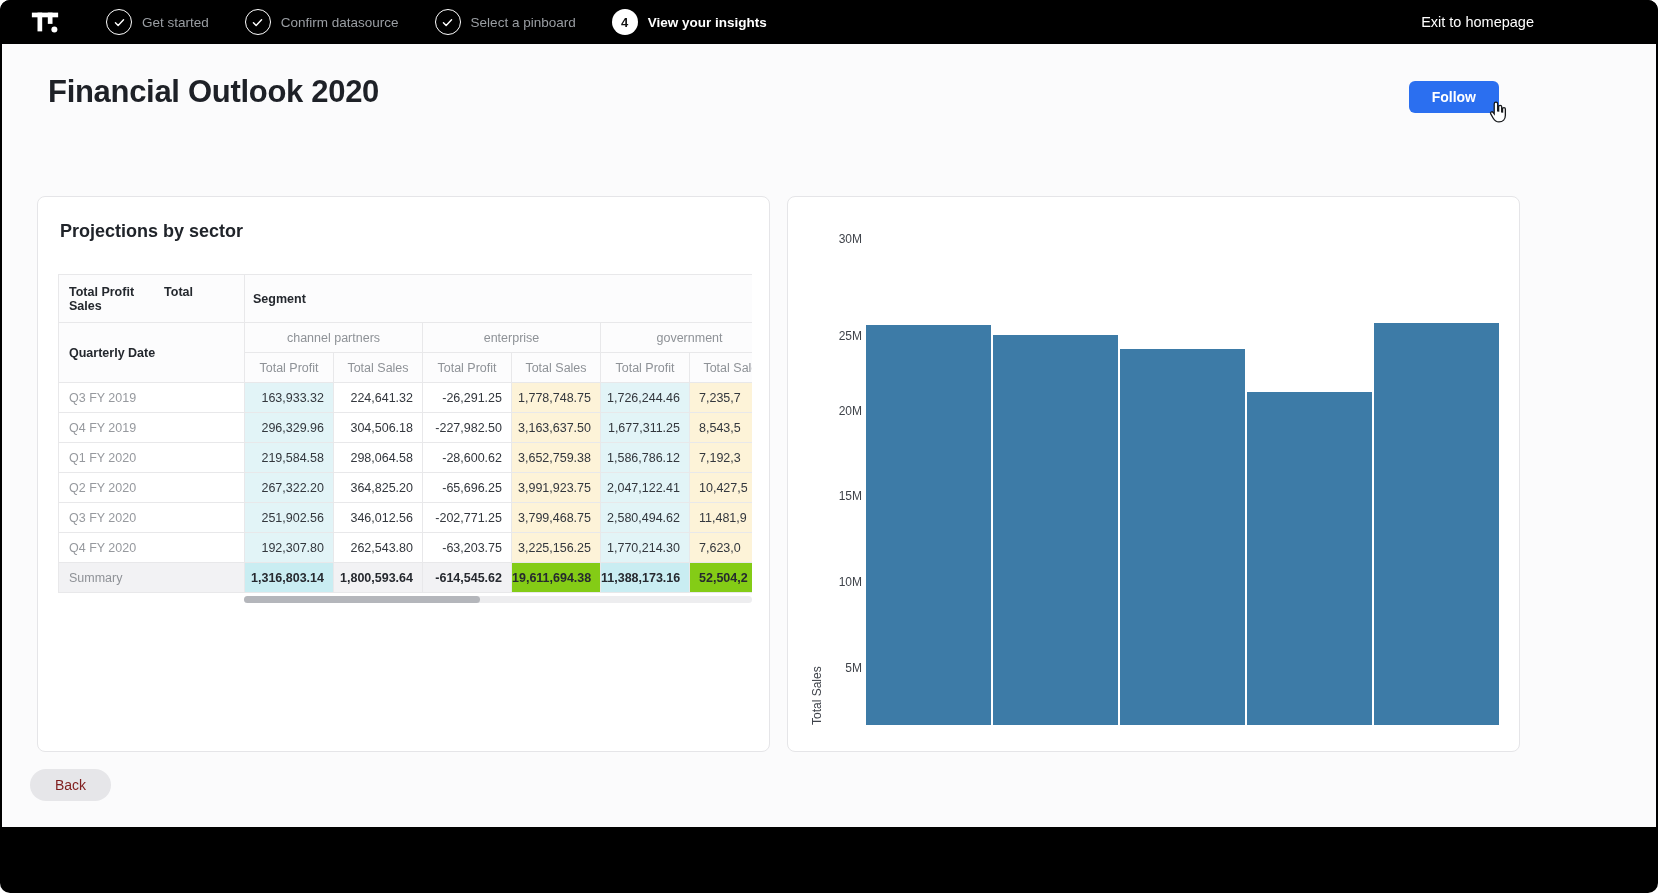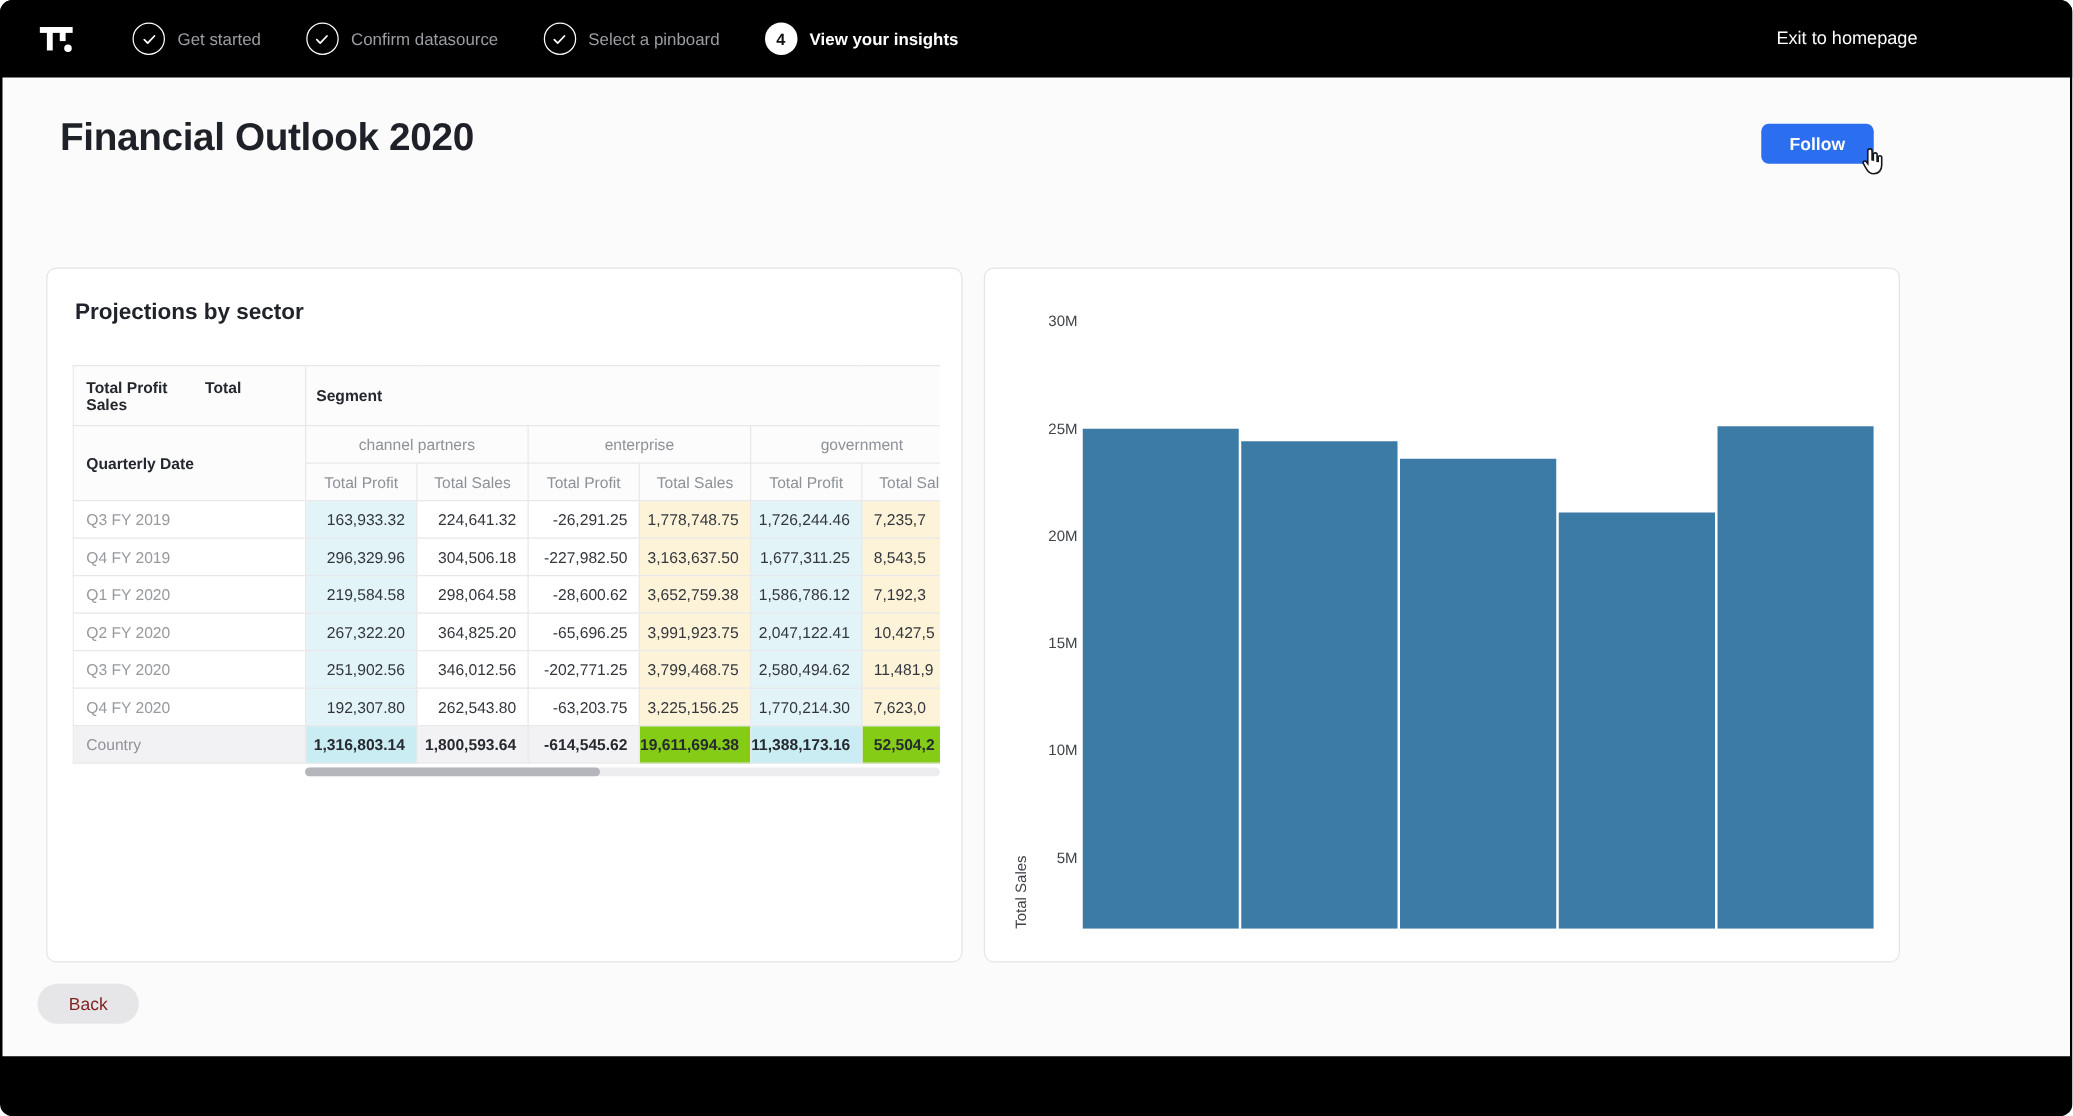--- a/index.html
+++ b/index.html
@@ -1,20 +1,20 @@
 <!DOCTYPE html>
 <html><head>
 <meta charset="utf-8">
 <style>
   * { box-sizing: border-box; }
   body { margin: 0; background: #ffffff; font-family: "Liberation Sans", sans-serif; }
   .frame { width: 1658px; height: 893px; background: #000; border-radius: 10px; overflow: hidden; position: relative; }
 
   
-  .topbar { height: 62px; background: #000; display: flex; align-items: center; padding: 0 124px 0 30px; }
+  .topbar { height: 44px; background: #000; display: flex; align-items: center; padding: 0 124px 0 30px; }
   .logo { width: 32px; height: 32px; display: flex; align-items: center; }
   .steps { display: flex; align-items: center; margin-left: 44px; }
   .step { display: flex; align-items: center; margin-right: 36px; cursor: pointer; }
   .step-circle { width: 26px; height: 26px; border-radius: 50%; display: flex; align-items: center; justify-content: center; flex: 0 0 26px; }
   .step.complete .step-circle { border: 1.5px solid #ffffff; }
   .step.active .step-circle { background: #ffffff; color: #111; font-size: 13px; font-weight: 700; }
   .step-label { margin-left: 10px; font-size: 13.5px; color: #9a9ea3; white-space: nowrap; }
   .step.active .step-label { color: #fff; font-weight: 700; }
   .exit { margin-left: auto; color: #fff; font-size: 14.5px; cursor: pointer; white-space: nowrap; }
 
@@ -212,42 +212,42 @@
                 <tr>
                   <td class="rlabel">Q4 FY 2020</td>
                   <td class="val f-cyan">192,307.80</td>
                   <td class="val f-white">262,543.80</td>
                   <td class="val f-white">-63,203.75</td>
                   <td class="val f-yellow">3,225,156.25</td>
                   <td class="val f-cyan">1,770,214.30</td>
                   <td class="val f-yellow clipcol">7,623,0</td>
                 </tr>
                 <tr class="summary">
-                  <td class="rlabel">Country</td>
+                  <td class="rlabel">Summary</td>
                   <td class="val sf-cyan">1,316,803.14</td>
                   <td class="val sf-white">1,800,593.64</td>
                   <td class="val sf-white">-614,545.62</td>
                   <td class="val sf-yellow">19,611,694.38</td>
                   <td class="val sf-cyan">11,388,173.16</td>
                   <td class="val sf-yellow clipcol">52,504,2</td>
                 </tr>
               </tbody>
             </table>
         </div>
         <div class="hscroll">
           <div class="hthumb"></div>
         </div>
       </section>
 
       <section class="card right">
         <div class="chart-area">
           <div class="y-axis-label">Total Sales</div>
           <div class="ticks">
               <div class="tick" style="top: 6px;">30M</div>
-              <div class="tick" style="top: 92px;">25M</div>
+              <div class="tick" style="top: 103px;">25M</div>
               <div class="tick" style="top: 178px;">20M</div>
               <div class="tick" style="top: 263px;">15M</div>
               <div class="tick" style="top: 349px;">10M</div>
               <div class="tick" style="top: 435px;">5M</div>
             </div>
           <div class="plot">
               <div class="bar" style="left: 0px; top: 100px; height: 400px; background: rgb(61, 123, 167);"></div>
               <div class="bar" style="left: 127px; top: 110px; height: 390px; background: rgb(61, 123, 167);"></div>
               <div class="bar" style="left: 254px; top: 124px; height: 376px; background: rgb(61, 123, 167);"></div>
               <div class="bar" style="left: 381px; top: 167px; height: 333px; background: rgb(61, 123, 167);"></div>

